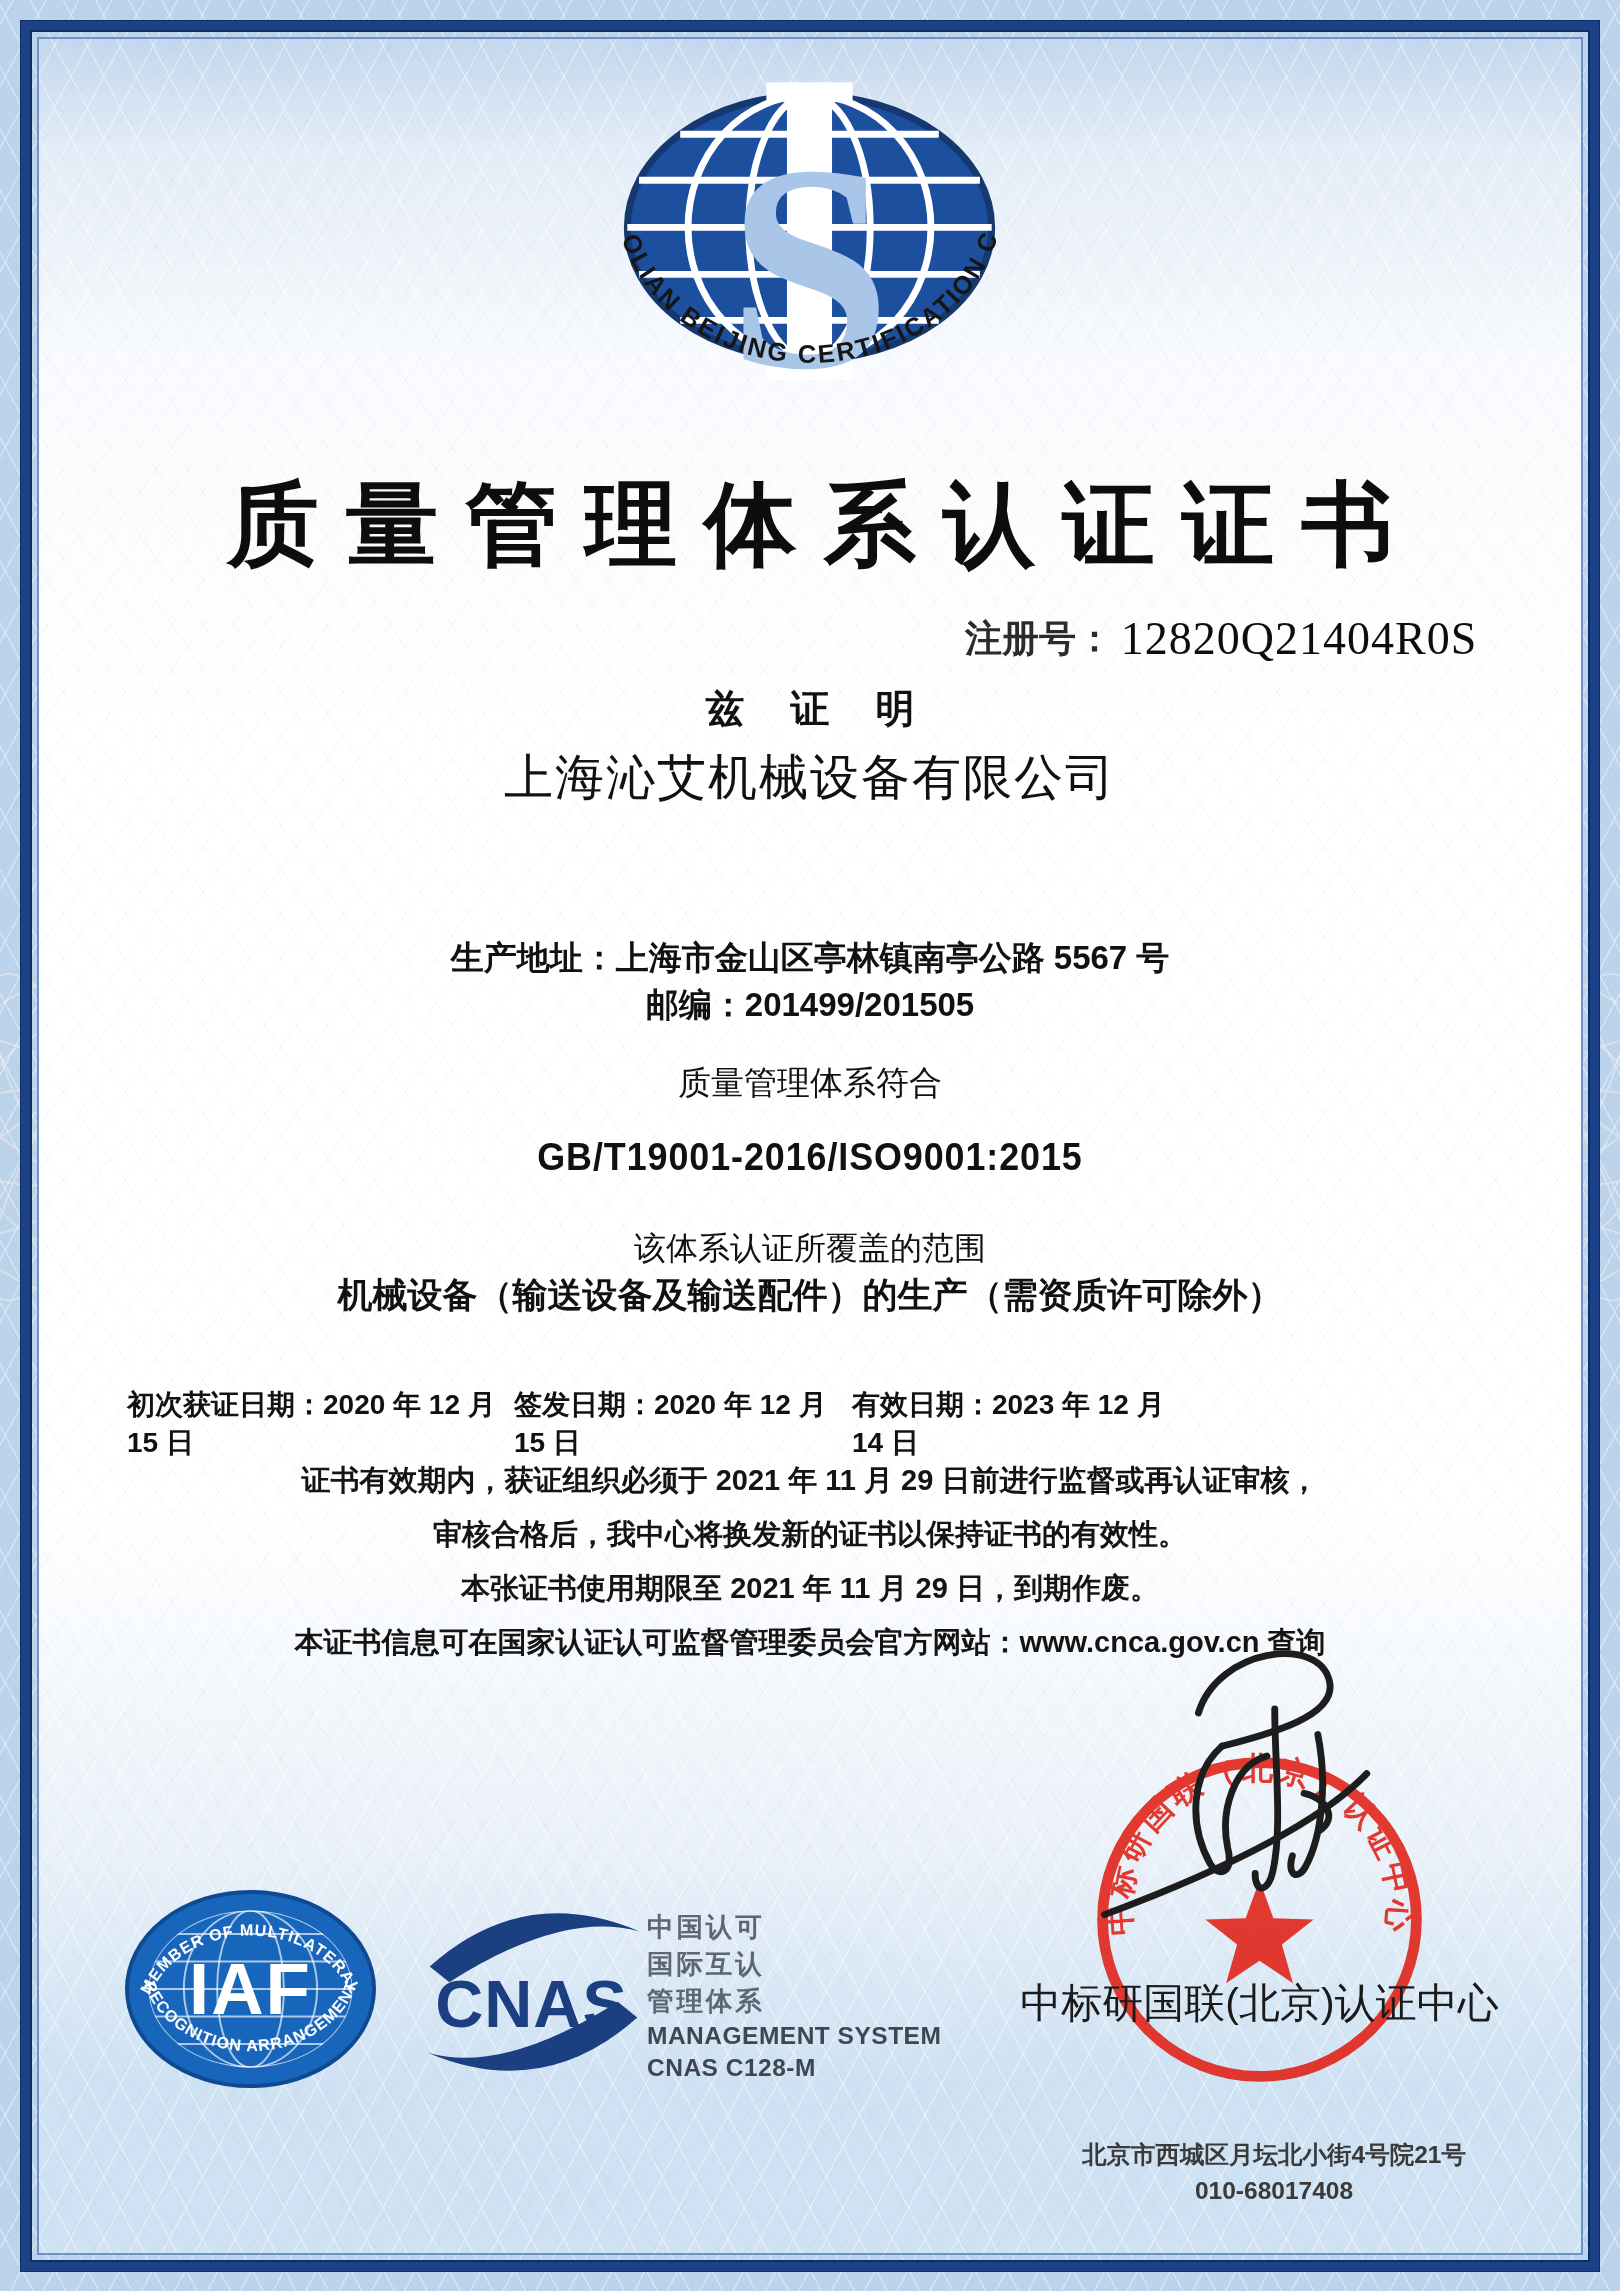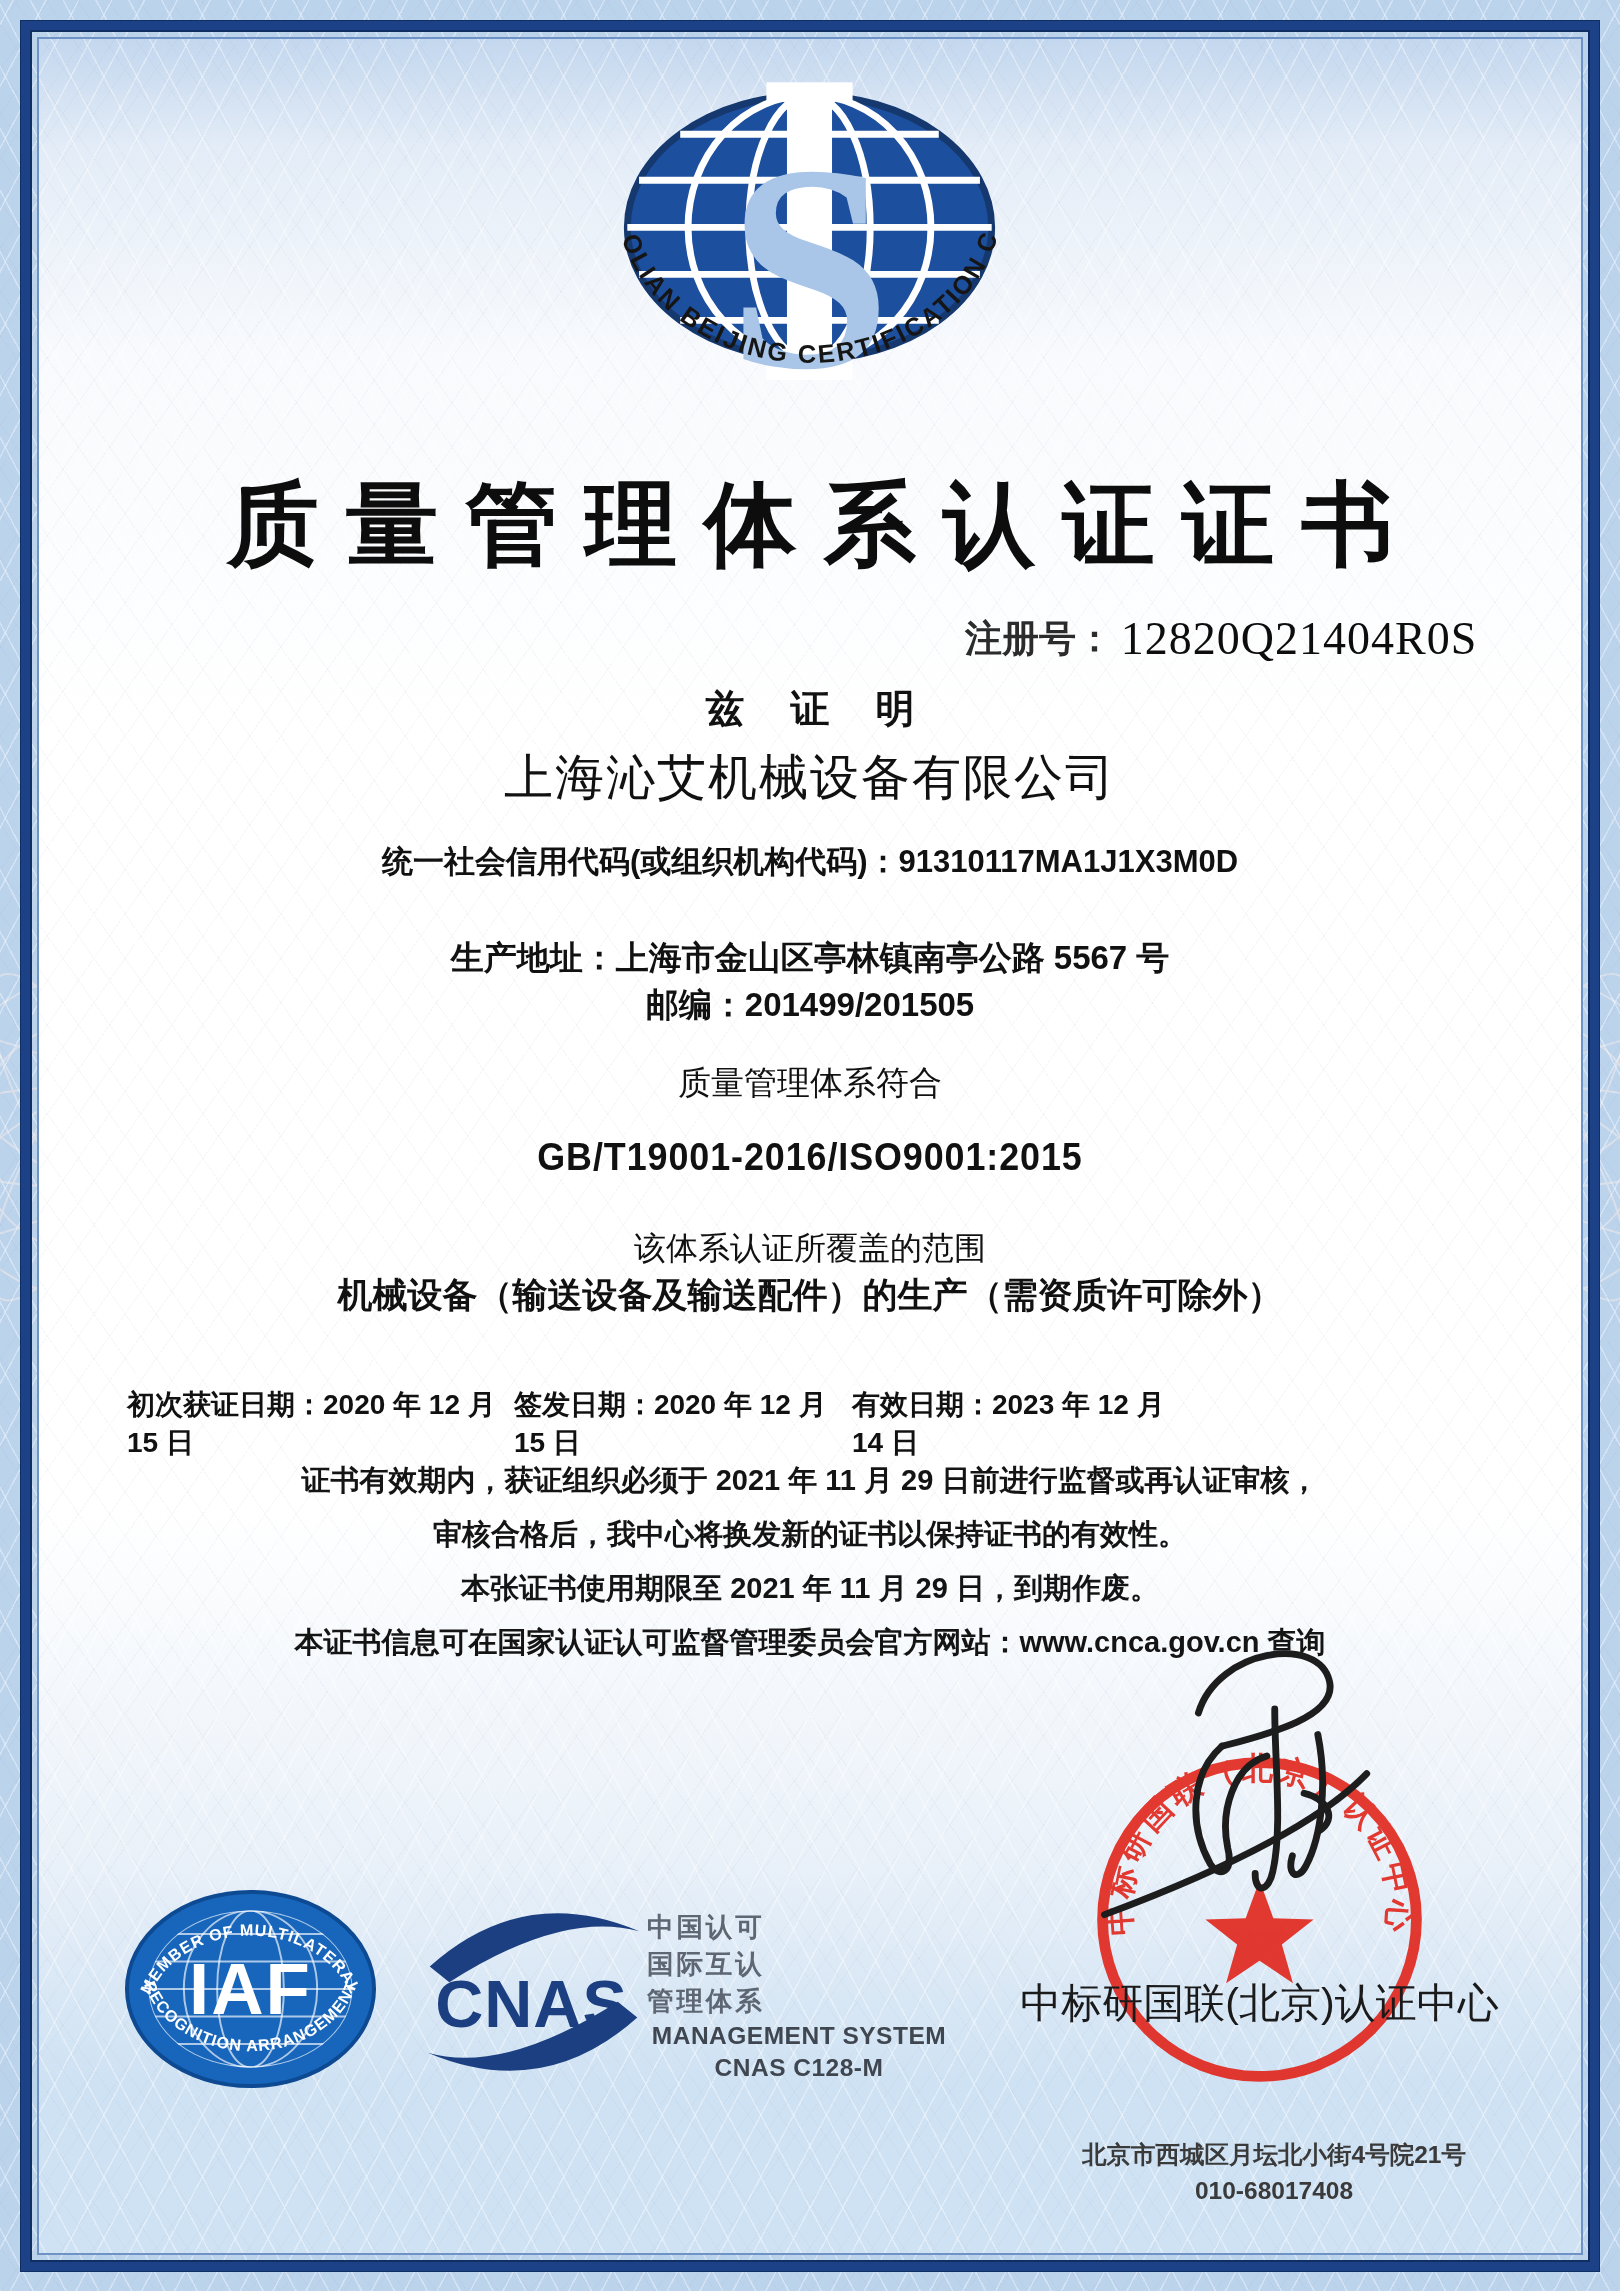--- a/index.html
+++ b/index.html
@@ -32,21 +32,21 @@
   .conform{top:1061px;font-size:33px;font-weight:500;}
   .standard{top:1135px;font-size:39px;font-weight:700;transform:scaleX(.92);transform-origin:center;letter-spacing:1px;}
   .scopehead{top:1227px;font-size:32px;font-weight:500;}
   .scope{top:1272px;font-size:35px;font-weight:700;}
   .dates{top:1386px;left:0;width:1352px;display:flex;justify-content:space-between;padding:0 162px 0 127px;box-sizing:border-box;font-size:28px;font-weight:600;}
   .notice{top:1453px;line-height:54px;font-size:29px;font-weight:600;color:#141414;}
   .issuer-name{left:941px;top:1976px;width:637px;text-align:center;font-size:41px;font-weight:500;color:#1a1a1a;z-index:4;}
   .issuer-addr{left:980px;top:2137px;width:588px;text-align:center;font-size:24.5px;font-weight:700;color:#3a3a3a;line-height:36px;z-index:2;}
   .cnas-text{left:647px;top:1909px;width:304px;z-index:2;}
   .cnas-text .zh{font-size:26.5px;font-weight:700;color:#5d6672;line-height:37px;letter-spacing:2.9px;}
-  .cnas-text .en{font-size:24.5px;font-weight:700;color:#3f4650;line-height:32px;letter-spacing:0.5px;text-align:center;}
+  .cnas-text .en{font-size:24.5px;font-weight:700;color:#3f4650;line-height:32px;letter-spacing:0.5px;}
   .svgbox{position:absolute;}
   .sig{z-index:5;} .stamp{z-index:3;opacity:.9;} .logo-top{z-index:2;} .iaf{z-index:2;} .cnas{z-index:2;}
 </style>
 </head>
 <body>
 
 <div class="page">
 
   <svg class="watermark" width="1620" height="2292" viewBox="0 0 1653 2338">
     <g stroke="#e2e4ea" fill="none" stroke-width="2" opacity=".8">
@@ -133,23 +133,20 @@
   <div class="abs ctr title">质量管理体系认证证书</div>
 
   <div class="abs regline">
     <span class="lab">注册号：</span>
     <span class="num">12820Q21404R0S</span>
   </div>
 
   <div class="abs ctr certify">兹 证 明</div>
   <div class="abs ctr company">上海沁艾机械设备有限公司</div>
 
-  <div class="abs ctr codeline">
-    <span>统一社会信用代码(或组织机构代码)：</span><span>91310117MA1J1X3M0D</span>
-  </div>
   <div class="abs ctr infoline addr2">
     <span>生产地址：</span><span>上海市金山区亭林镇南亭公路 5567 号</span>
   </div>
   <div class="abs ctr infoline postal">
     <span>邮编：</span><span>201499/201505</span>
   </div>
 
   <div class="abs ctr conform">质量管理体系符合</div>
   <div class="abs ctr standard">GB/T19001-2016/ISO9001:2015</div>
   <div class="abs ctr scopehead">该体系认证所覆盖的范围</div>

